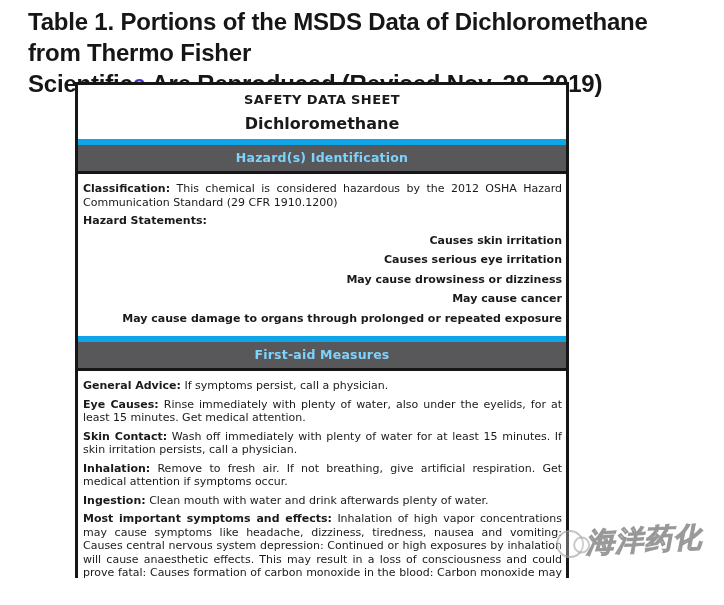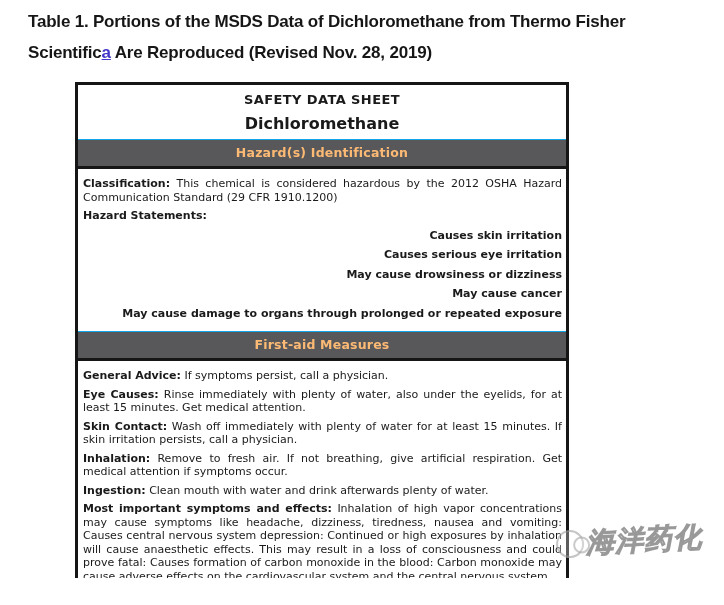--- a/index.html
+++ b/index.html
@@ -16,21 +16,21 @@
   }
 
   
   .caption {
     position: absolute;
     left: 28px;
     top: 6px;
     width: 672px;
     font-family: "Liberation Sans", sans-serif;
     font-weight: 700;
-    font-size: 17px;
+    font-size: 24px;
     line-height: 31px;
     color: #161616;
     letter-spacing: -0.2px;
   }
   .footnote-link {
     color: #4237c8;
     text-decoration: underline;
     font-weight: 700;
     cursor: pointer;
   }
@@ -59,23 +59,23 @@
     font-weight: 700;
     letter-spacing: 0.4px;
     margin-bottom: 7px;
   }
   .sds-substance {
     font-size: 16px;
     font-weight: 700;
   }
   .section-bar {
     background: #58585a;
-    border-top: 1px solid #0ea5e9;
+    border-top: 6px solid #0ea5e9;
     border-bottom: 3px solid #161616;
-    color: #fdba74;
+    color: #7dd3fc;
     font-weight: 700;
     font-size: 12.5px;
     text-align: center;
     padding: 5px 0 6px 0;
     letter-spacing: 0.2px;
   }
   .cell {
     padding: 3px 4px 5px 5px;
     font-size: 11px;
   }

